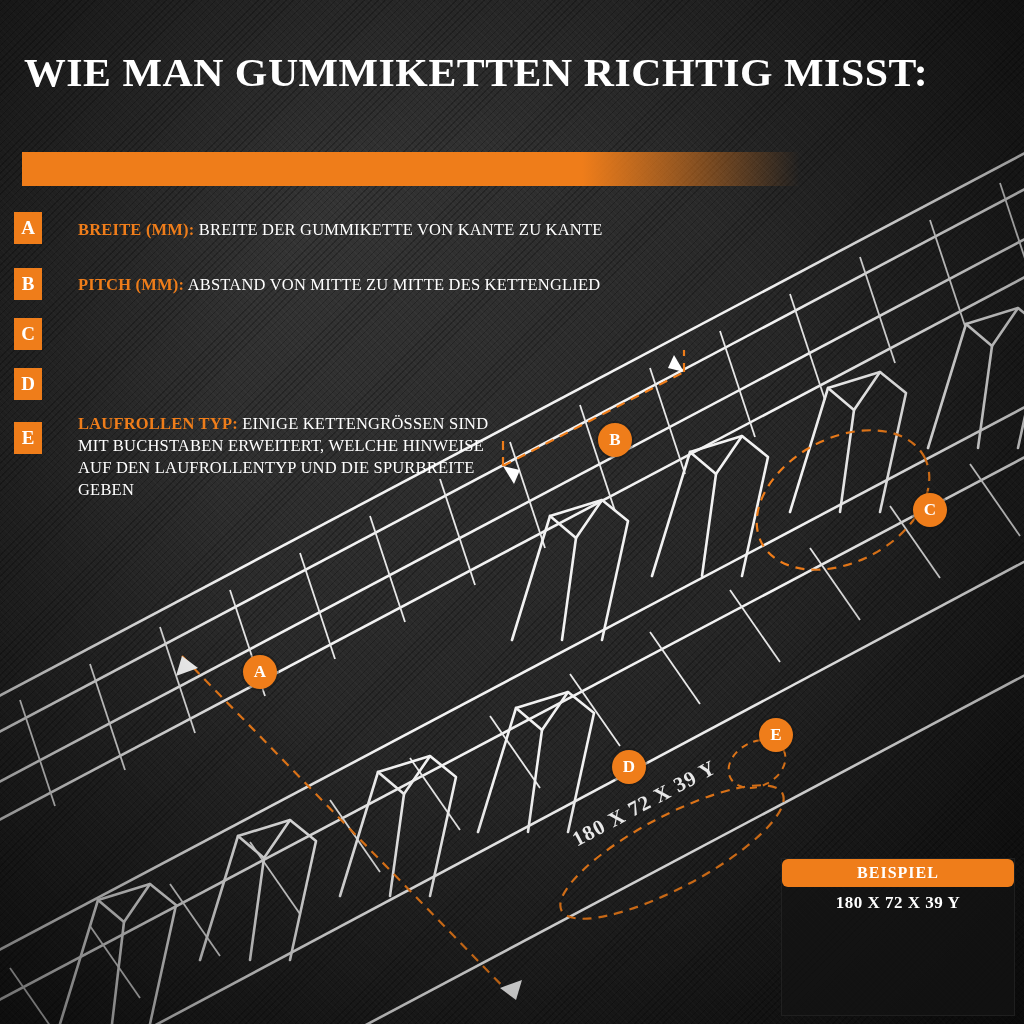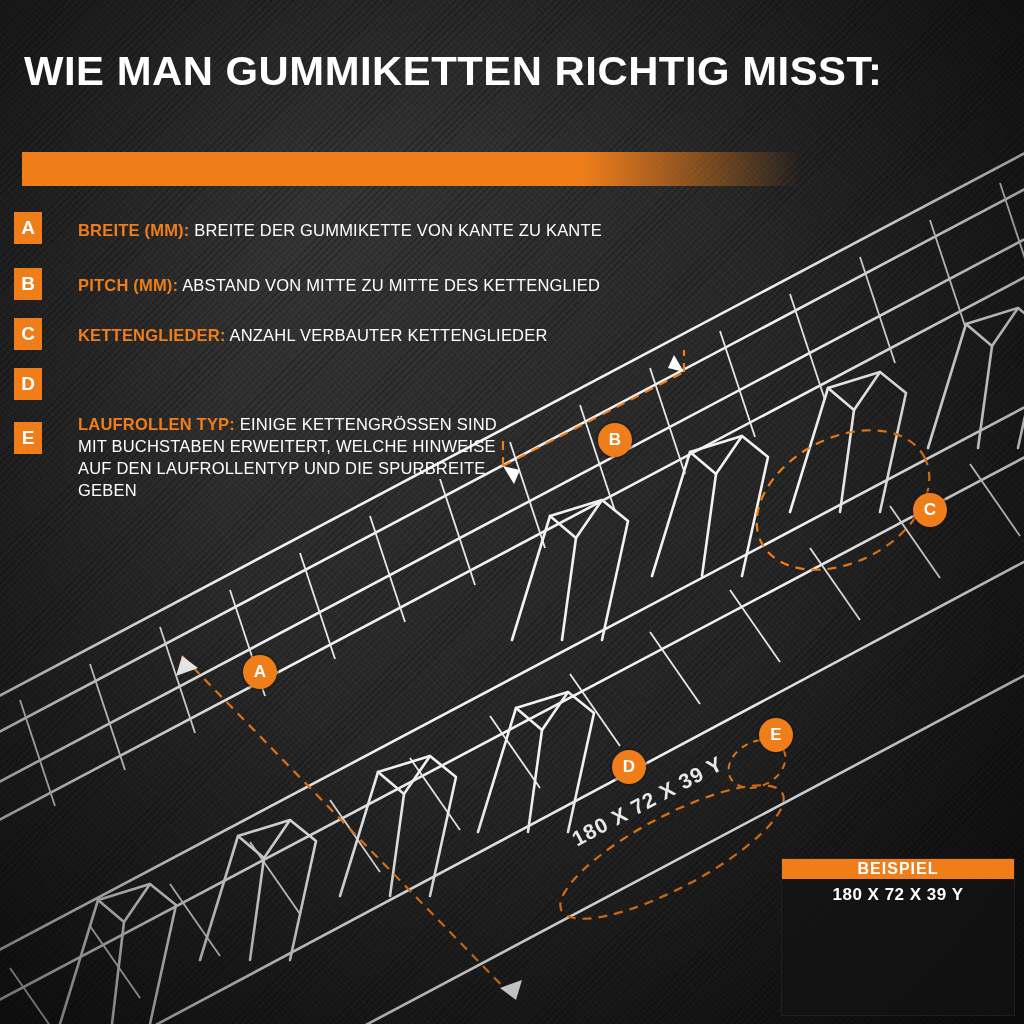--- a/index.html
+++ b/index.html
@@ -6,21 +6,21 @@
     margin: 0;
     padding: 0;
     background: #1d1d1d;
   }
   #root {
     position: relative;
     width: 1024px;
     height: 1024px;
     overflow: hidden;
     background-color: #0c4a6e;
-    font-family: Liberation Sans, sans-serif;
+    font-family: Liberation Serif, serif;
     color: #ffffff;
   }
   
   .bg-texture {
     position: absolute;
     inset: 0;
     background-color: #272727;
     background-image:
       repeating-linear-gradient(45deg, rgba(255,255,255,0.022) 0px, rgba(255,255,255,0.022) 1px, rgba(0,0,0,0) 1px, rgba(0,0,0,0) 4px),
       repeating-linear-gradient(-45deg, rgba(0,0,0,0.25) 0px, rgba(0,0,0,0.25) 1px, rgba(0,0,0,0) 1px, rgba(0,0,0,0) 5px),
@@ -143,30 +143,31 @@
   .example-box {
     position: absolute;
     left: 781px;
     top: 858px;
     width: 232px;
     height: 156px;
     background: rgba(20,20,20,0.72);
     border: 1px solid rgba(255,255,255,0.06);
   }
   .example-head {
-    height: 20px;
+    height: 28px;
     background: #ef7d1a;
     color: #ffffff;
     font-size: 16px;
     font-weight: bold;
     letter-spacing: 1px;
     display: flex;
     align-items: center;
     justify-content: center;
     text-transform: uppercase;
+    border-radius: 6px;
   }
   .example-code {
     margin-top: 6px;
     text-align: center;
     font-size: 17px;
     font-weight: bold;
     color: #ffffff;
     letter-spacing: 0.5px;
   }
   .example-list {
@@ -319,24 +320,20 @@
   <div class="row" style="top:274px;">
     <b>PITCH (MM):</b>
     <span>ABSTAND VON MITTE ZU MITTE DES KETTENGLIED</span>
   </div>
 
   <div class="row" style="top:219px;">
     <b>BREITE (MM):</b>
     <span>BREITE DER GUMMIKETTE VON KANTE ZU KANTE</span>
   </div>
 
-  <div class="row" style="top:324px;">
-    <b>KETTENGLIEDER:</b>
-    <span>ANZAHL VERBAUTER KETTENGLIEDER</span>
-  </div>
 
 
   <div class="row" style="top:413px; width:420px;">
     <b>LAUFROLLEN TYP:</b>
     <span>EINIGE KETTENGRÖßEN SIND MIT BUCHSTABEN ERWEITERT, WELCHE HINWEISE AUF DEN LAUFROLLENTYP UND DIE SPURBREITE GEBEN</span>
   </div>
 
   <div class="badge" style="left:243px; top:655px;">A</div>
   <div class="badge" style="left:598px; top:423px;">B</div>
   <div class="badge" style="left:913px; top:493px;">C</div>

